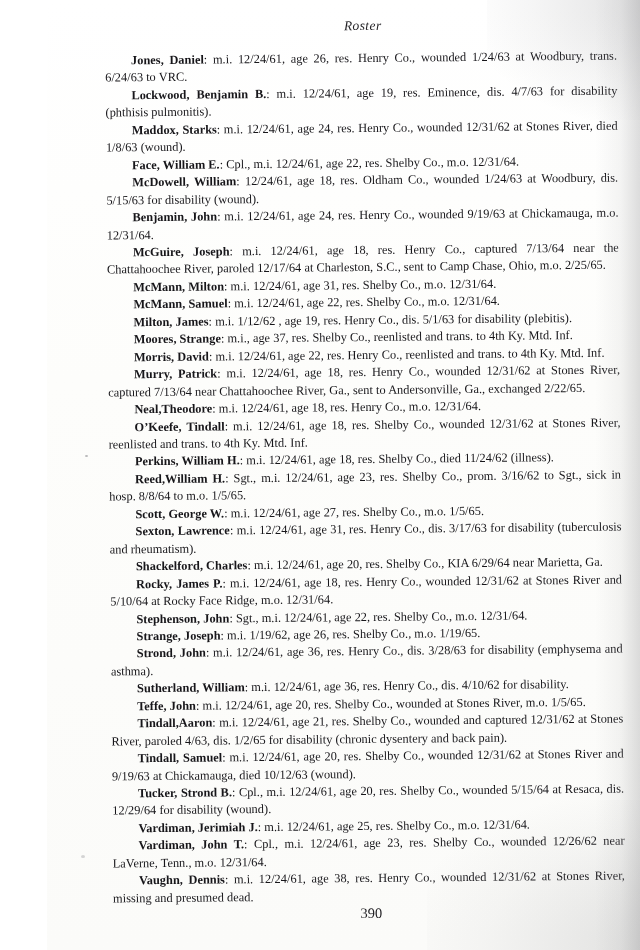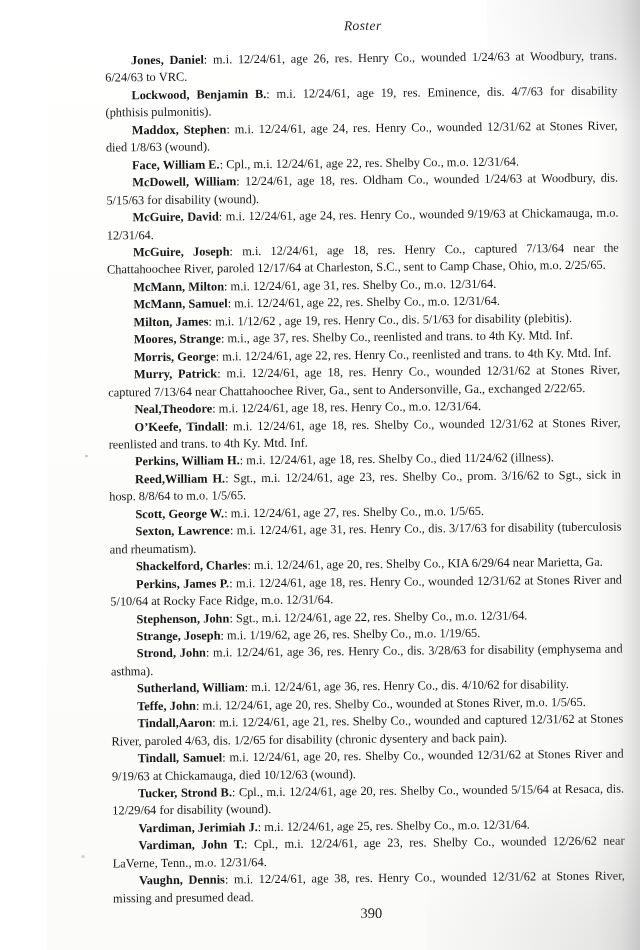--- a/index.html
+++ b/index.html
@@ -155,39 +155,39 @@
 
   <div class="paper-tint"></div>
 
   <div class="content">
 
     <div class="running-head">Roster</div>
 
     <div class="body-block" id="roster-list">
         <p class="entry"><span class="nm">Jones, Daniel</span><span class="dt">: m.i. 12/24/61, age 26, res. Henry Co., wounded 1/24/63 at Woodbury, trans. 6/24/63 to VRC.</span></p>
         <p class="entry"><span class="nm">Lockwood, Benjamin B.</span><span class="dt">: m.i. 12/24/61, age 19, res. Eminence, dis. 4/7/63 for disability (phthisis pulmonitis).</span></p>
-        <p class="entry"><span class="nm">Maddox, Stephen</span><span class="dt">: m.i. 12/24/61, age 24, res. Henry Co., wounded 12/31/62 at Stones River, died 1/8/63 (wound).</span></p>
+        <p class="entry"><span class="nm">Maddox, Starks</span><span class="dt">: m.i. 12/24/61, age 24, res. Henry Co., wounded 12/31/62 at Stones River, died 1/8/63 (wound).</span></p>
         <p class="entry"><span class="nm">Face, William E.</span><span class="dt">: Cpl., m.i. 12/24/61, age 22, res. Shelby Co., m.o. 12/31/64.</span></p>
         <p class="entry"><span class="nm">McDowell, William</span><span class="dt">: 12/24/61, age 18, res. Oldham Co., wounded 1/24/63 at Woodbury, dis. 5/15/63 for disability (wound).</span></p>
-        <p class="entry"><span class="nm">McGuire, David</span><span class="dt">: m.i. 12/24/61, age 24, res. Henry Co., wounded 9/19/63 at Chickamauga, m.o. 12/31/64.</span></p>
+        <p class="entry"><span class="nm">Benjamin, John</span><span class="dt">: m.i. 12/24/61, age 24, res. Henry Co., wounded 9/19/63 at Chickamauga, m.o. 12/31/64.</span></p>
         <p class="entry"><span class="nm">McGuire, Joseph</span><span class="dt">: m.i. 12/24/61, age 18, res. Henry Co., captured 7/13/64 near the Chattahoochee River, paroled 12/17/64 at Charleston, S.C., sent to Camp Chase, Ohio, m.o. 2/25/65.</span></p>
         <p class="entry"><span class="nm">McMann, Milton</span><span class="dt">: m.i. 12/24/61, age 31, res. Shelby Co., m.o. 12/31/64.</span></p>
         <p class="entry"><span class="nm">McMann, Samuel</span><span class="dt">: m.i. 12/24/61, age 22, res. Shelby Co., m.o. 12/31/64.</span></p>
         <p class="entry"><span class="nm">Milton, James</span><span class="dt">: m.i. 1/12/62 , age 19, res. Henry Co., dis. 5/1/63 for disability (plebitis).</span></p>
         <p class="entry"><span class="nm">Moores, Strange</span><span class="dt">: m.i., age 37, res. Shelby Co., reenlisted and trans. to 4th Ky. Mtd. Inf.</span></p>
-        <p class="entry"><span class="nm">Morris, George</span><span class="dt">: m.i. 12/24/61, age 22, res. Henry Co., reenlisted and trans. to 4th Ky. Mtd. Inf.</span></p>
+        <p class="entry"><span class="nm">Morris, David</span><span class="dt">: m.i. 12/24/61, age 22, res. Henry Co., reenlisted and trans. to 4th Ky. Mtd. Inf.</span></p>
         <p class="entry"><span class="nm">Murry, Patrick</span><span class="dt">: m.i. 12/24/61, age 18, res. Henry Co., wounded 12/31/62 at Stones River, captured 7/13/64 near Chattahoochee River, Ga., sent to Andersonville, Ga., exchanged 2/22/65.</span></p>
         <p class="entry"><span class="nm">Neal,Theodore</span><span class="dt">: m.i. 12/24/61, age 18, res. Henry Co., m.o. 12/31/64.</span></p>
         <p class="entry"><span class="nm">O’Keefe, Tindall</span><span class="dt">: m.i. 12/24/61, age 18, res. Shelby Co., wounded 12/31/62 at Stones River, reenlisted and trans. to 4th Ky. Mtd. Inf.</span></p>
         <p class="entry"><span class="nm">Perkins, William H.</span><span class="dt">: m.i. 12/24/61, age 18, res. Shelby Co., died 11/24/62 (illness).</span></p>
         <p class="entry"><span class="nm">Reed,William H.</span><span class="dt">: Sgt., m.i. 12/24/61, age 23, res. Shelby Co., prom. 3/16/62 to Sgt.,  sick in hosp. 8/8/64 to m.o. 1/5/65.</span></p>
         <p class="entry"><span class="nm">Scott, George W.</span><span class="dt">: m.i. 12/24/61, age 27, res. Shelby Co., m.o. 1/5/65.</span></p>
         <p class="entry"><span class="nm">Sexton, Lawrence</span><span class="dt">: m.i. 12/24/61, age 31, res. Henry Co., dis. 3/17/63 for disability (tuberculosis and rheumatism).</span></p>
         <p class="entry"><span class="nm">Shackelford, Charles</span><span class="dt">: m.i. 12/24/61, age 20, res. Shelby Co., KIA 6/29/64 near Marietta, Ga.</span></p>
-        <p class="entry"><span class="nm">Perkins, James P.</span><span class="dt">: m.i. 12/24/61, age 18, res. Henry Co., wounded 12/31/62 at Stones River and 5/10/64 at Rocky Face Ridge, m.o. 12/31/64.</span></p>
+        <p class="entry"><span class="nm">Rocky, James P.</span><span class="dt">: m.i. 12/24/61, age 18, res. Henry Co., wounded 12/31/62 at Stones River and 5/10/64 at Rocky Face Ridge, m.o. 12/31/64.</span></p>
         <p class="entry"><span class="nm">Stephenson, John</span><span class="dt">: Sgt., m.i. 12/24/61, age 22, res. Shelby Co., m.o. 12/31/64.</span></p>
         <p class="entry"><span class="nm">Strange, Joseph</span><span class="dt">: m.i. 1/19/62, age 26, res. Shelby Co., m.o. 1/19/65.</span></p>
         <p class="entry"><span class="nm">Strond, John</span><span class="dt">: m.i. 12/24/61, age 36, res. Henry Co., dis. 3/28/63 for disability (emphysema and asthma).</span></p>
         <p class="entry"><span class="nm">Sutherland, William</span><span class="dt">: m.i. 12/24/61, age 36, res. Henry Co., dis. 4/10/62 for disability.</span></p>
         <p class="entry"><span class="nm">Teffe, John</span><span class="dt">: m.i. 12/24/61, age 20, res. Shelby Co., wounded at Stones River, m.o. 1/5/65.</span></p>
         <p class="entry"><span class="nm">Tindall,Aaron</span><span class="dt">: m.i. 12/24/61, age 21, res. Shelby Co., wounded and captured   12/31/62 at Stones River, paroled 4/63, dis. 1/2/65 for disability (chronic dysentery and back pain).</span></p>
         <p class="entry"><span class="nm">Tindall, Samuel</span><span class="dt">: m.i. 12/24/61, age 20, res. Shelby Co., wounded 12/31/62 at Stones River and 9/19/63 at Chickamauga, died 10/12/63 (wound).</span></p>
         <p class="entry"><span class="nm">Tucker, Strond B.</span><span class="dt">: Cpl., m.i. 12/24/61, age 20, res. Shelby Co., wounded 5/15/64 at Resaca, dis. 12/29/64 for disability (wound).</span></p>
         <p class="entry"><span class="nm">Vardiman, Jerimiah J.</span><span class="dt">: m.i. 12/24/61, age 25, res. Shelby Co., m.o. 12/31/64.</span></p>
         <p class="entry"><span class="nm">Vardiman, John T.</span><span class="dt">: Cpl., m.i. 12/24/61, age 23, res. Shelby Co., wounded 12/26/62 near LaVerne, Tenn., m.o. 12/31/64.</span></p>

